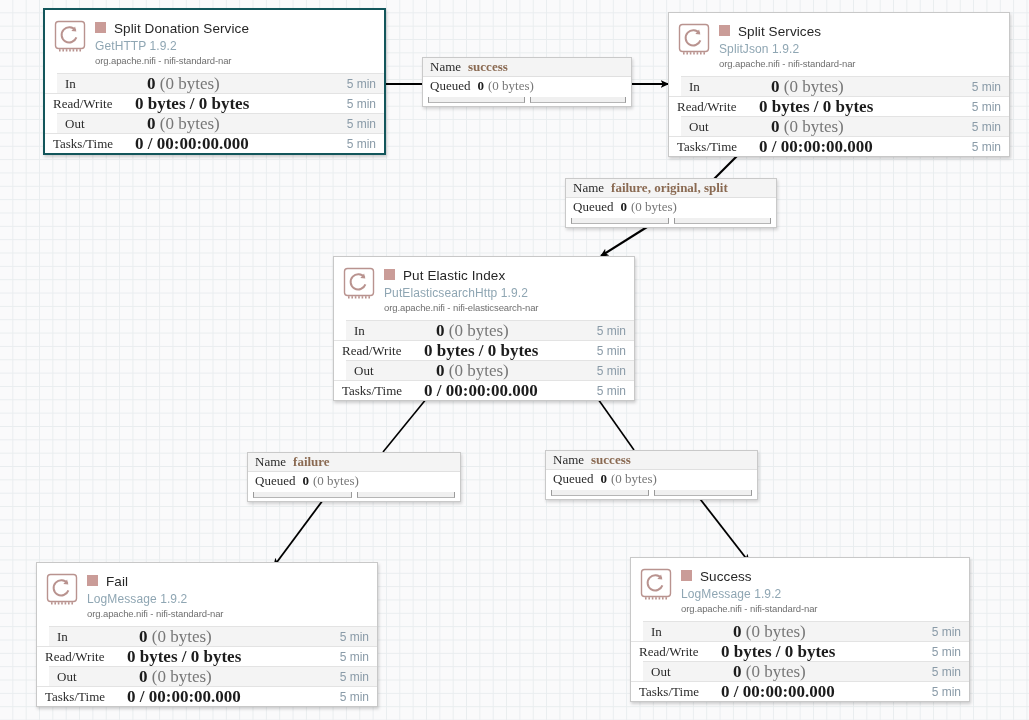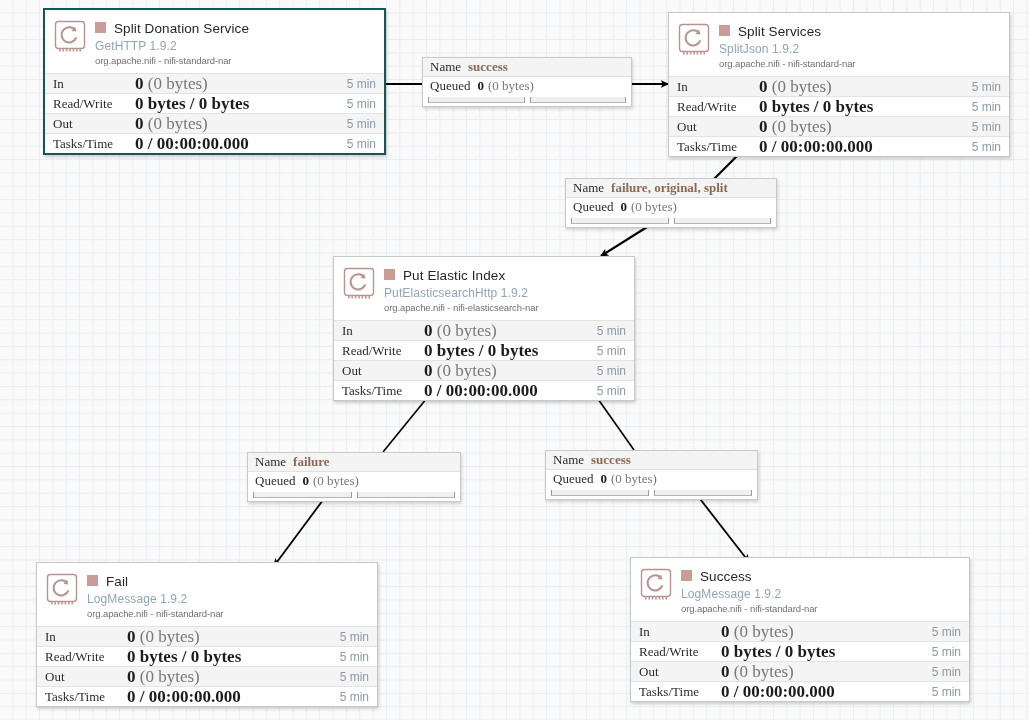--- a/index.html
+++ b/index.html
@@ -46,21 +46,21 @@
   }
   .proc-bundle{
     font-size:9.5px;color:#6f6f6f;margin-top:2px;letter-spacing:-.1px;
   }
 
   .stat-row{
     display:flex;align-items:center;height:19px;
     border-top:1px solid #e3e3e3;
     font-size:12px;
   }
-  .stat-row.alt{background:#f4f4f4;}
+  .stat-row.alt{background:#f4f4f4;margin-left:12px;}
   .stat-row.plain{background:#ffffff;}
   .stat-label{
     font-family:"Liberation Serif", serif;
     font-size:13px;color:#2b2b2b;padding-left:8px;flex:0 0 auto;
   }
   .stat-val{
     font-family:"Liberation Serif", serif;
     font-size:17px;color:#1c1c1c;font-weight:700;flex:1;
   }
   .stat-val .dim{color:#777;font-weight:400;}

